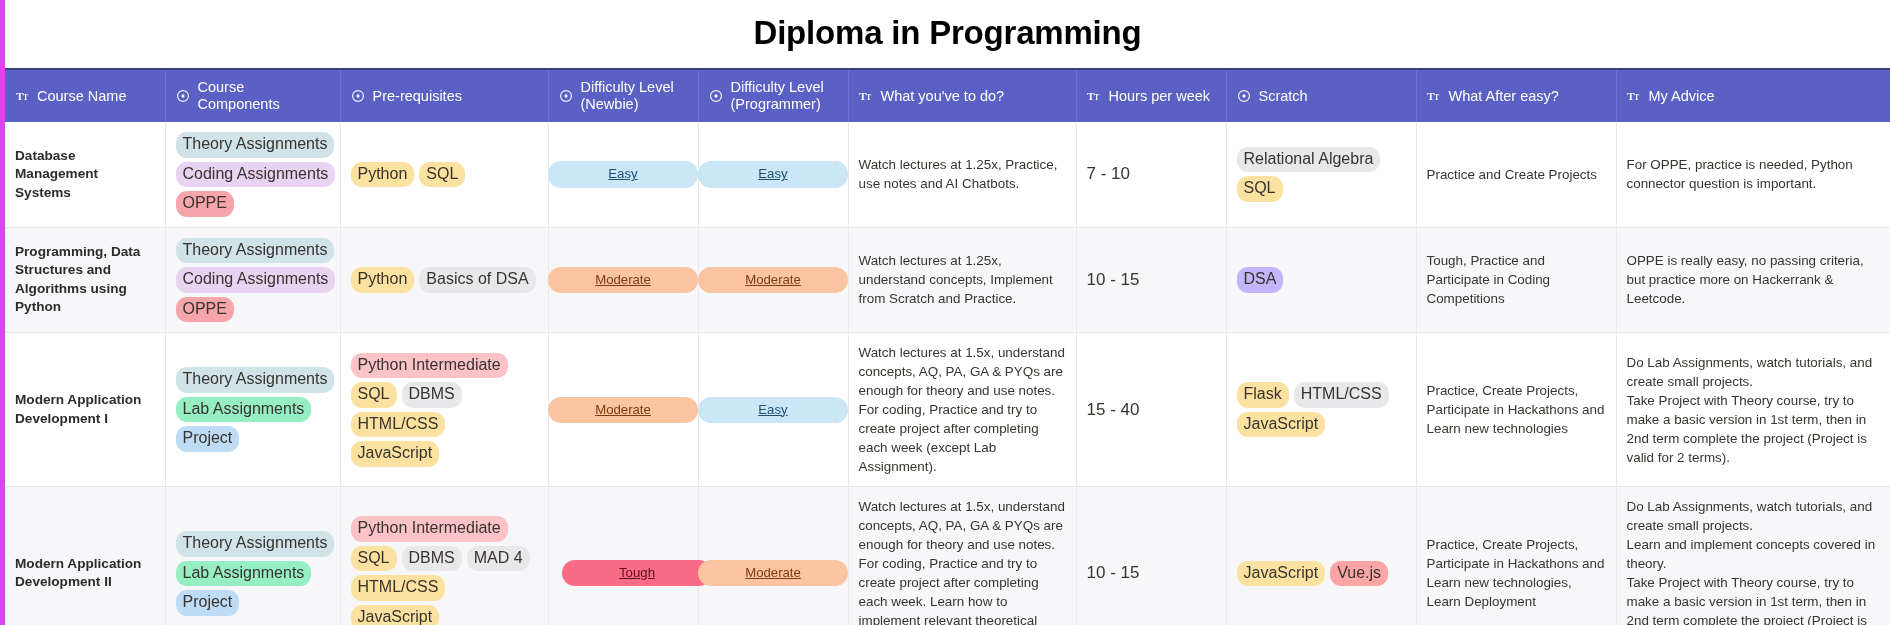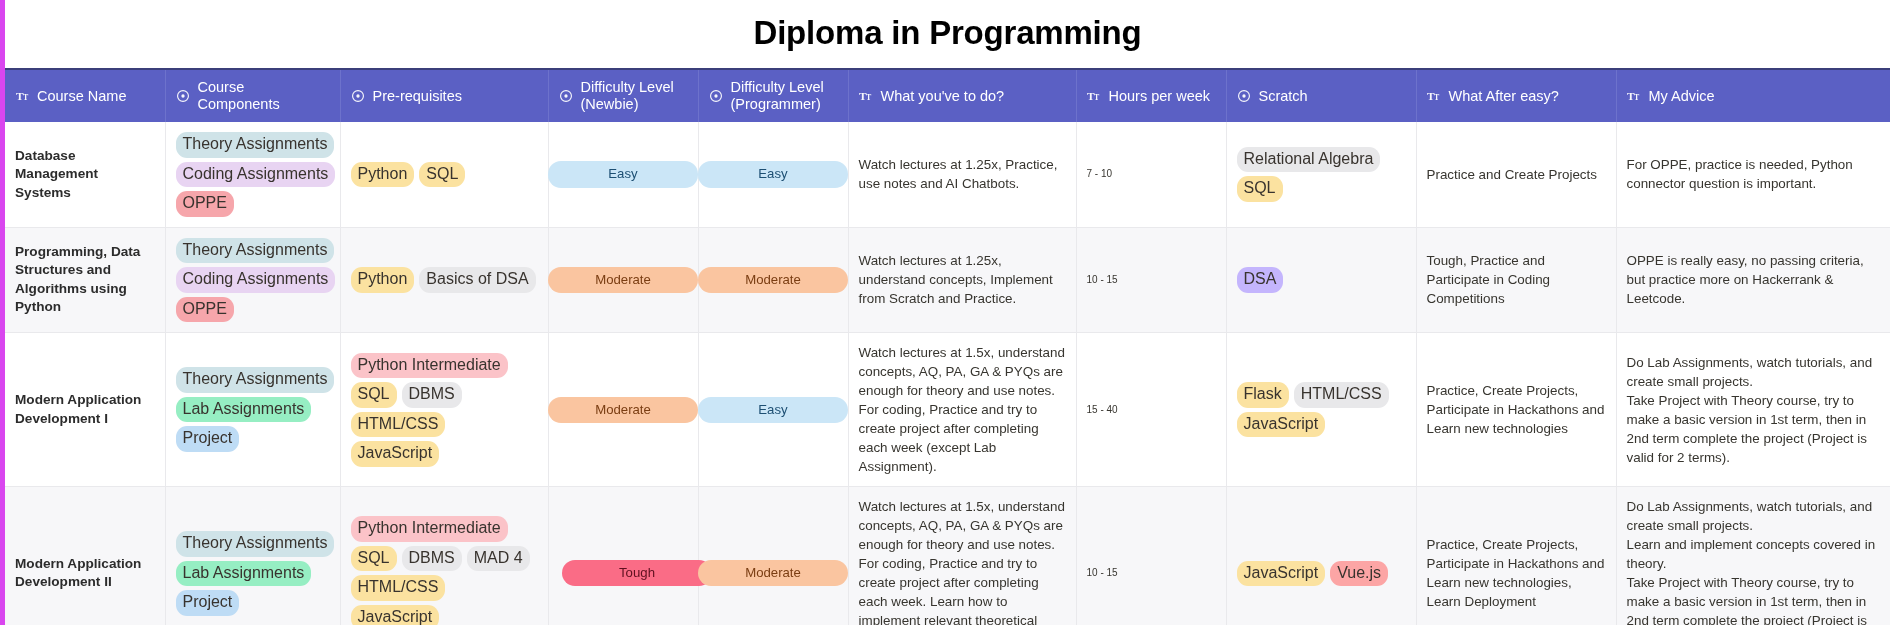--- a/index.html
+++ b/index.html
@@ -110,27 +110,28 @@
   }
   .pill-wrap { display: flex; justify-content: center; }
   .pill {
     display: inline-block;
     min-width: 118px;
     text-align: center;
     padding: 4px 16px 5px 16px;
     border-radius: 13px;
     font-size: 13.2px;
     line-height: 1.3;
+    text-decoration: underline;
   }
   .pill.easy     { background: #cbe6f7; color: #1d4f73; }
   .pill.moderate { background: #fac5a0; color: #7a3d12; }
   .pill.tough    { background: #fa6c86; color: #5f101f; margin-left: 28px; }
 
   .txt { white-space: pre-line; }
-  .hours { font-size: 10px; }
+  .hours { font-size: 17px; }
 </style>
 </head>
 <body>
 
 <div class="page">
   <h1 class="page-title">Diploma in Programming</h1>
 
   <div class="table-wrap">
     <table class="db">
       <colgroup>

